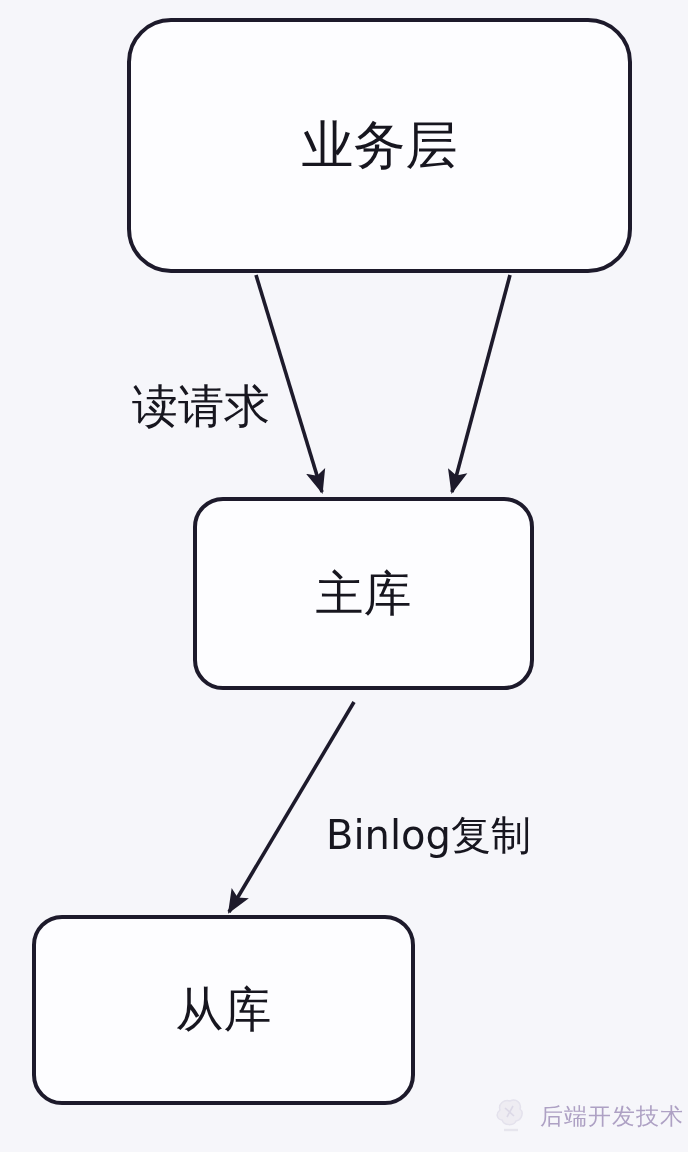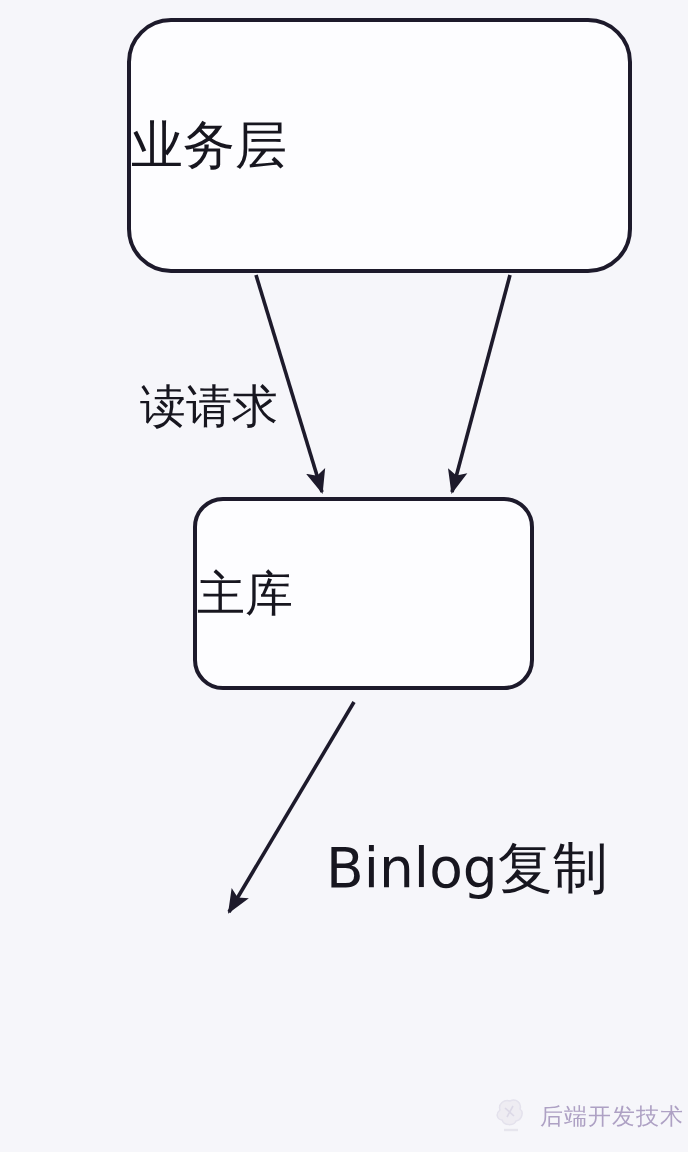--- a/index.html
+++ b/index.html
@@ -7,37 +7,37 @@
     position:relative;
     width:688px;height:1152px;
     background:#f6f6fa;
     overflow:hidden;
     font-family:"DejaVu Sans","Liberation Sans",sans-serif;
   }
   .node{
     position:absolute;
     background:#fdfdff;
     border:4px solid #1d1a2b;
-    display:flex;align-items:center;
+    display:flex;align-items:center;justify-content:center;
     color:#17161f;
     box-sizing:border-box;
   }
   .node-business{left:127px;top:18px;width:505px;height:255px;border-radius:44px;font-size:52px;}
   .node-master{left:193px;top:497px;width:341px;height:193px;border-radius:30px;font-size:48px;}
   .node-slave{left:32px;top:915px;width:383px;height:190px;border-radius:30px;font-size:48px;}
   .edges{position:absolute;left:0;top:0;width:688px;height:1152px;pointer-events:none;}
   .edge-label{
     position:absolute;
     color:#17161f;
     font-size:46px;
     white-space:nowrap;
   }
-  .label-read{left:140px;top:376px;}
+  .label-read{left:132px;top:376px;}
   .label-write{left:487px;top:390px;}
-  .label-binlog{left:326px;top:832px;font-size:55px;}
+  .label-binlog{left:326px;top:808px;font-size:40px;}
   .watermark{
     position:absolute;left:492px;top:1096px;
     display:flex;align-items:center;gap:12px;
     opacity:0.85;
   }
   .watermark-text{
     color:#a293bb;
     font-size:23px;
     letter-spacing:1px;
     white-space:nowrap;
@@ -61,20 +61,23 @@
   </svg>
 
   <div class="node node-business">
     <span>业务层</span>
   </div>
 
   <div class="node node-master">
     <span>主库</span>
   </div>
 
+  <div class="node node-slave">
+    <span>从库</span>
+  </div>
 
   <div class="edge-label label-read">读请求</div>
   <div class="edge-label label-binlog">Binlog复制</div>
 
   <div class="watermark">
     <svg class="watermark-icon" viewBox="0 0 36 40" xmlns="http://www.w3.org/2000/svg">
       <path d="M8 14 C6 8, 12 3, 18 5 C24 2, 30 7, 28 13 C32 16, 30 24, 24 25 C22 30, 12 30, 10 24 C4 23, 4 17, 8 14 Z" fill="#e3e0ea" stroke="#cfcadd" stroke-width="1.5"></path>
       <path d="M13 12 L22 20 M21 10 L15 21" stroke="#bdb6cf" stroke-width="1.6" fill="none"></path>
       <path d="M12 34 L26 34" stroke="#d4d1de" stroke-width="2.4" fill="none"></path>
     </svg>

